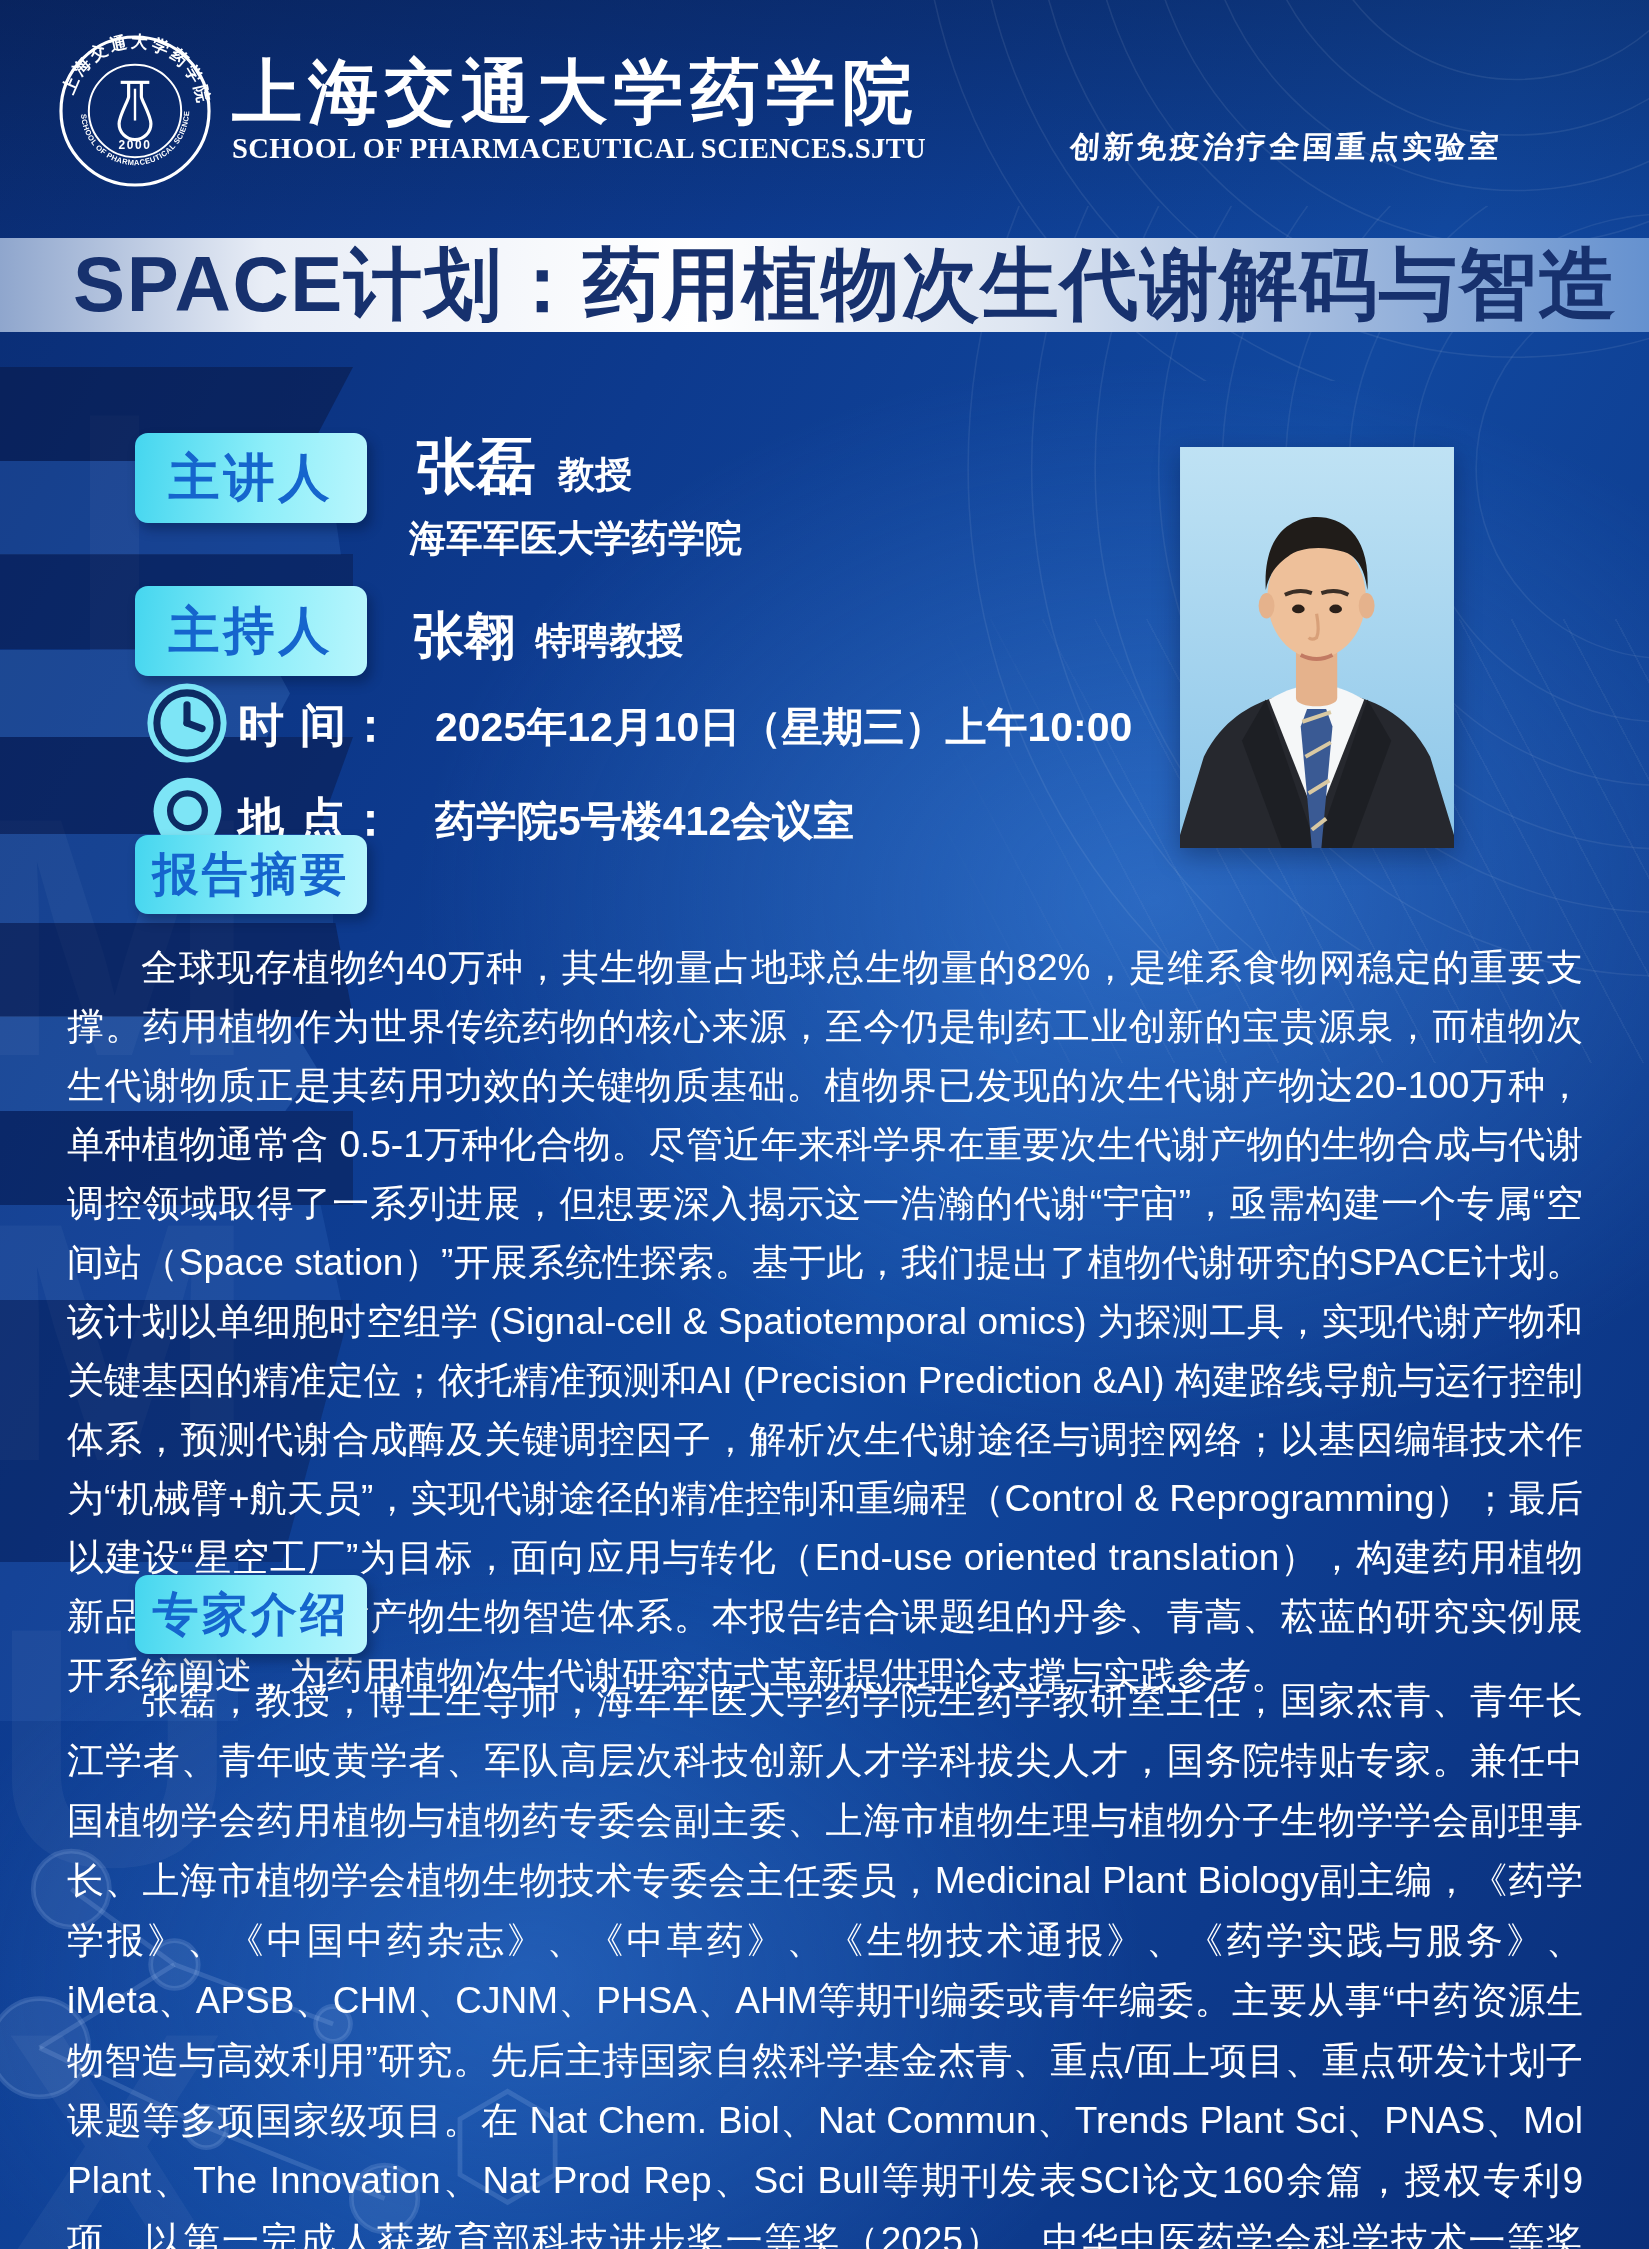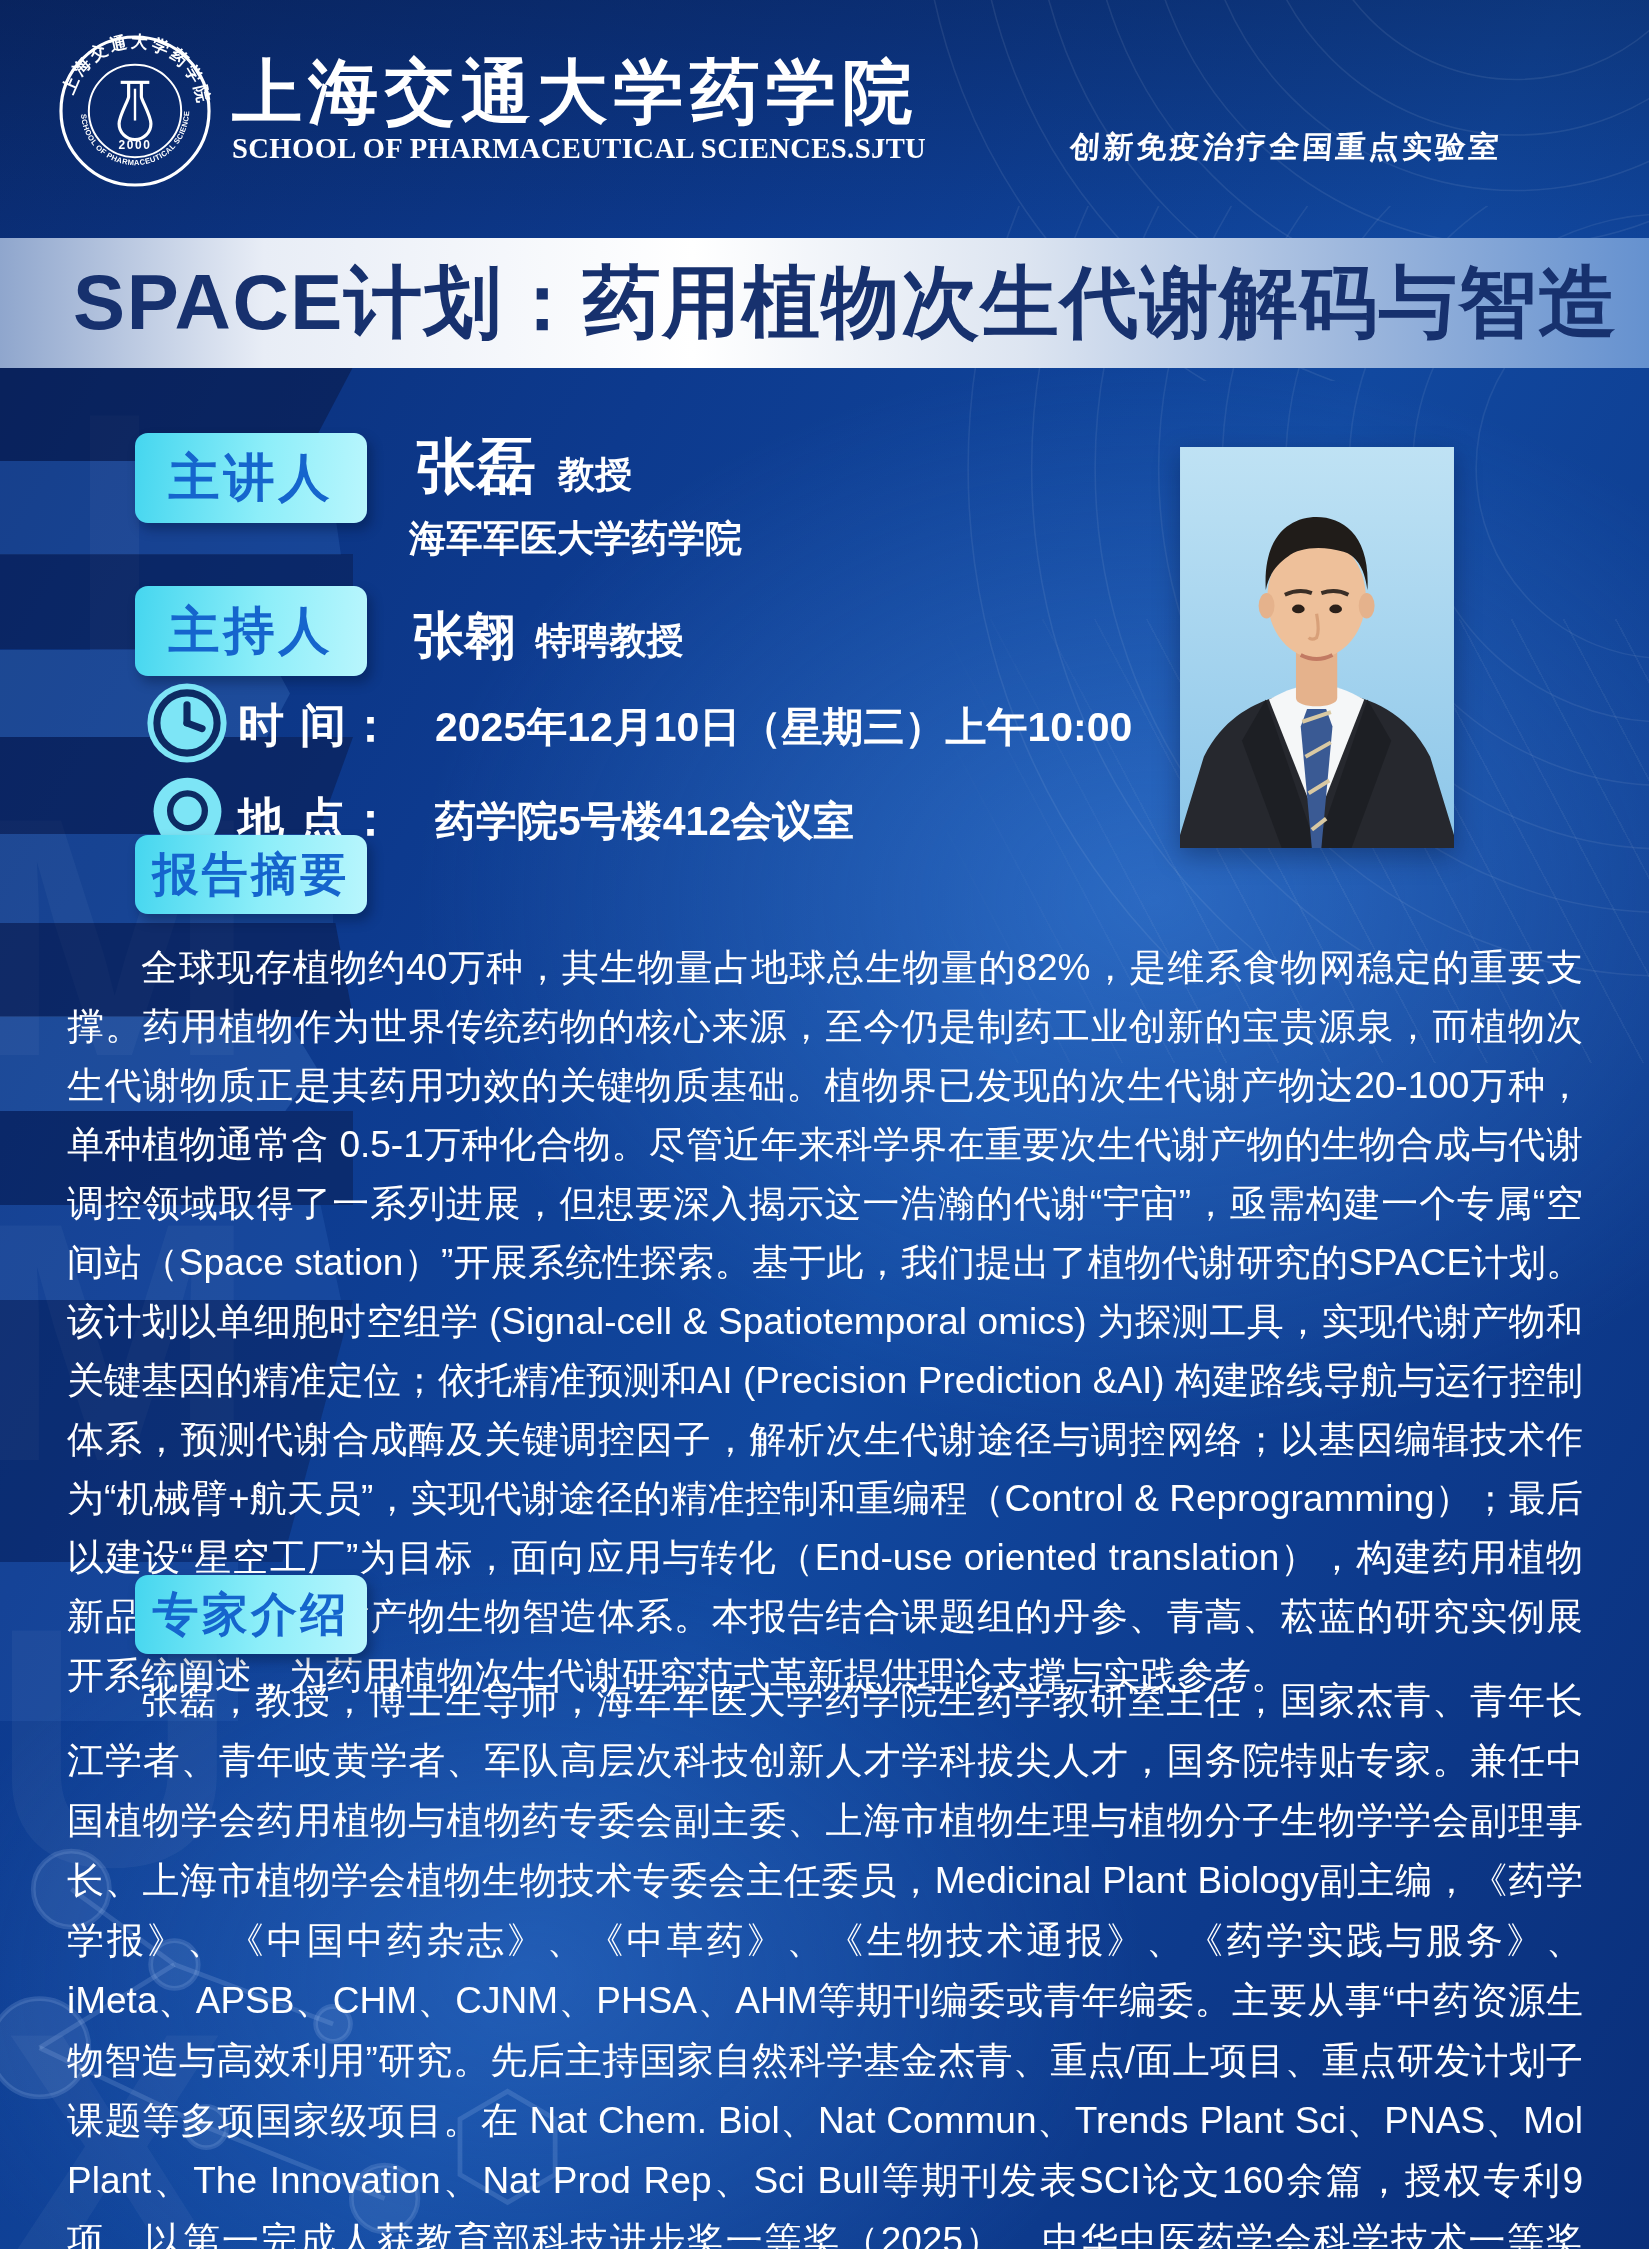--- a/index.html
+++ b/index.html
@@ -41,21 +41,21 @@
   .seal{left:57px;top:33px;width:156px;height:156px;}
   .brand-cn{left:232px;top:46px;font-size:70px;font-weight:900;color:#ffffff;letter-spacing:6.3px;white-space:nowrap;}
   .brand-en{left:232px;top:133px;font-size:28.6px;font-weight:700;color:#ffffff;font-family:"Liberation Serif","DejaVu Serif",serif;letter-spacing:0.4px;white-space:nowrap;}
   .forum-title{
     left:1048px;top:62px;width:476px;text-align:center;font-size:43px;font-weight:800;letter-spacing:1.6px;white-space:nowrap;
     color:rgba(215,238,255,0.22);-webkit-text-stroke:2px #ffffff;
   }
   .forum-sub{left:1048px;top:127px;width:476px;text-align:center;font-size:30px;font-weight:800;color:#ffffff;letter-spacing:3.2px;transform:skewX(-4deg);white-space:nowrap;}
   
   .band{
-    left:0;top:238px;width:1650px;height:130px;z-index:2;
+    left:0;top:238px;width:1650px;height:94px;z-index:2;
     background:linear-gradient(90deg,#8fa6cd 0%,#e8edf6 16%,#ffffff 42%,#dde5f1 62%,#9db7dd 82%,#6591cf 100%);
     display:flex;align-items:center;
   }
   .band-title{margin-left:73px;font-size:78px;font-weight:900;color:#17316e;letter-spacing:1.6px;white-space:nowrap;}
   
   .badge{
     z-index:3;display:flex;align-items:center;justify-content:center;
     background:linear-gradient(95deg,#45d6ef 0%,#8deef9 55%,#b9f6fd 100%);
     color:#1565cd;font-weight:900;box-shadow:4.8px 6.3px 11px rgba(4,16,48,0.35);border-radius:13px;
   }

